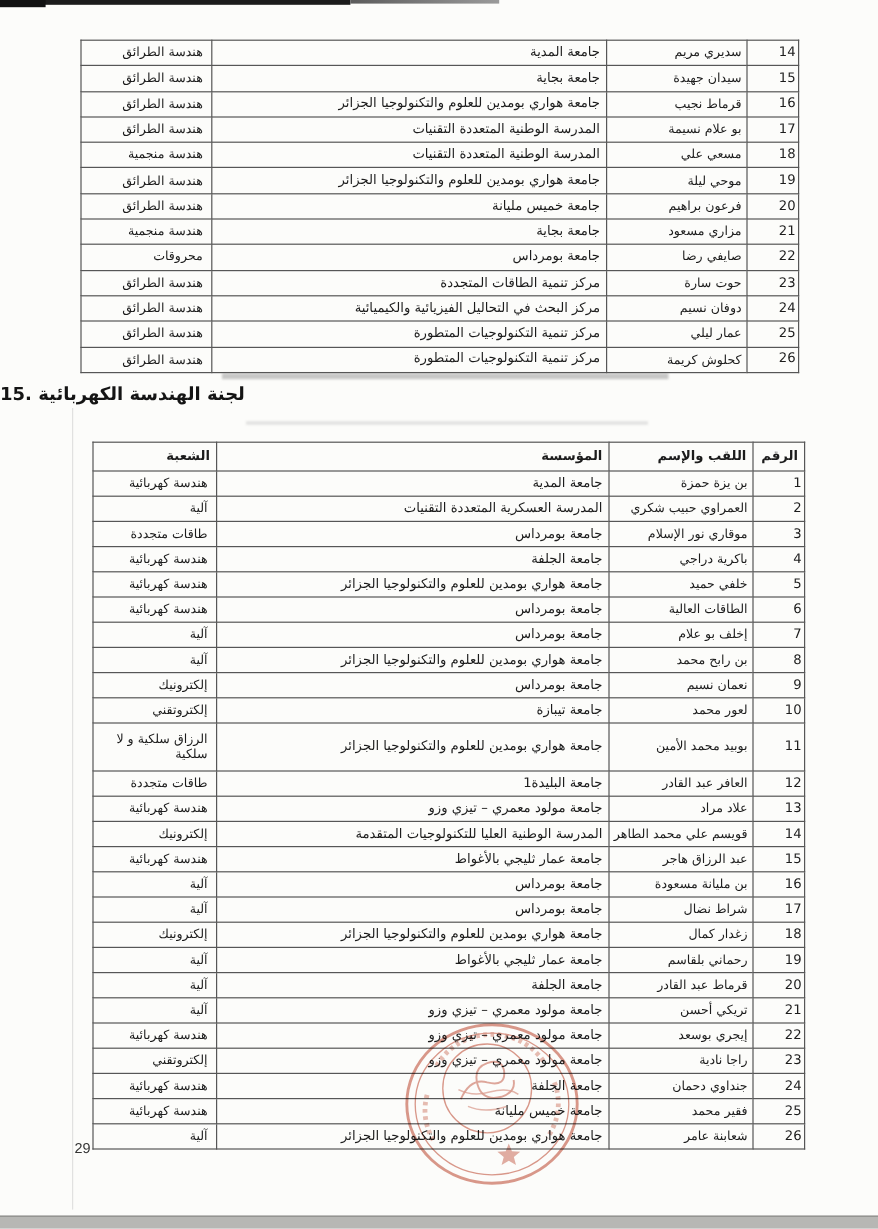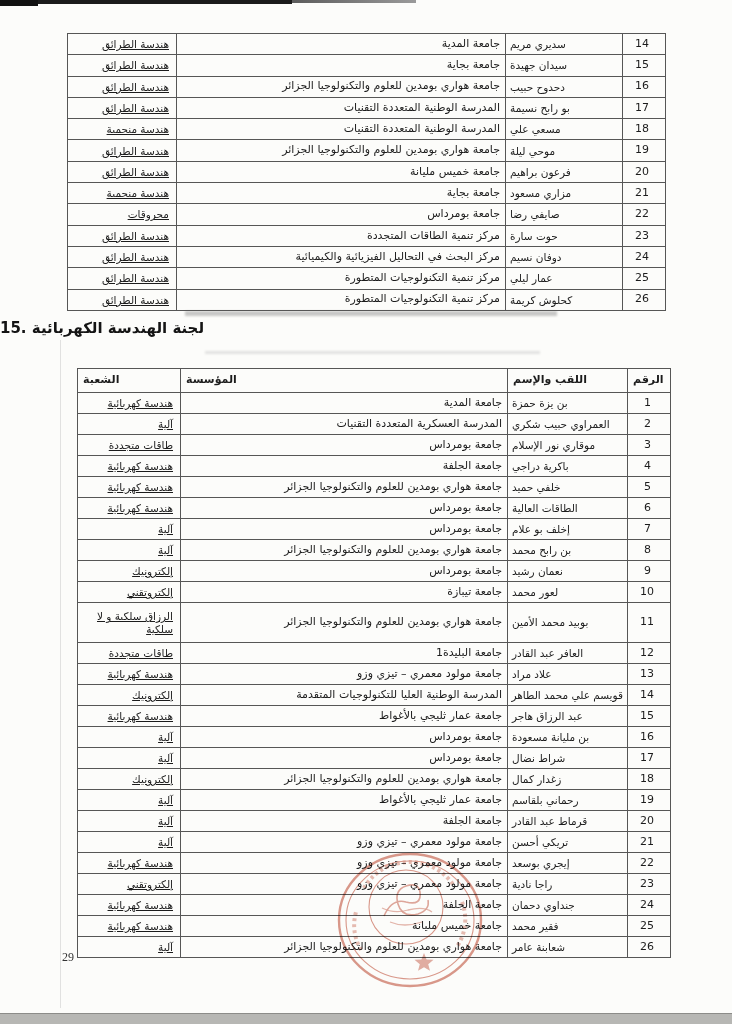--- a/index.html
+++ b/index.html
@@ -36,45 +36,45 @@
     background:transparent;
   }
   td, th {
     border:1px solid #565656;
     font-size:11px; color:#1c1c1c;
     padding:1px 5px; vertical-align:middle;
     overflow:hidden; white-space:nowrap;
     line-height:1.15;
     font-family:"DejaVu Sans", sans-serif;
   }
-  th { font-weight:bold; text-align:left; }
+  th { font-weight:bold; text-align:right; }
   .tbl1 { left:67px; top:33px;  width:598px; }
   .tbl2 { left:77px; top:368px; width:593px; }
   .tbl1 tr { height:21.3px; }
   .tbl2 tr { height:21px; }
   .tbl2 thead tr { height:24px; }
   .tbl2 tbody tr:nth-child(11) { height:40px; }
-  td.c-num  { text-align:left; padding:1px 16px; }
-  td.c-name { text-align:left; font-size:10.5px; padding:1px 4px; }
+  td.c-num  { text-align:right; padding:1px 2px; }
+  td.c-name { text-align:right; font-size:10.5px; padding:1px 4px; }
   td.c-institution { text-align:right;margin-left:34px; }
-  td.c-specialty   { text-align:right; white-space:normal; font-size:10.5px; padding:1px 7px 1px 3px;text-decoration:underline; }
+  td.c-specialty   { text-align:right; white-space:normal; font-size:10.5px; padding:1px 7px 1px 3px; }
 
   
   .section-heading {
     position:absolute; left:0; top:319px; width:660px;
     direction:ltr;
     font-size:15px; font-weight:bold; color:#141414;
     font-family:"DejaVu Sans", sans-serif;
   }
 
   
   .page-number {
     position:absolute; left:62px; top:950px;
     font-size:12px; color:#333;
-    font-family:Liberation Serif, serif;
+    font-family:Liberation Sans, sans-serif;
   }
 
   
   .stamp {
     position:absolute; left:334px; top:850px;
     width:152px; height:140px;
     opacity:.58; mix-blend-mode:multiply;
     pointer-events:none;
   }
 </style>
@@ -106,27 +106,27 @@
           <td class="c-specialty">هندسة الطرائق</td>
         </tr>
         <tr>
           <td class="c-num">15</td>
           <td class="c-name">سيدان جهيدة</td>
           <td class="c-institution">جامعة بجاية</td>
           <td class="c-specialty">هندسة الطرائق</td>
         </tr>
         <tr>
           <td class="c-num">16</td>
-          <td class="c-name">دحدوح حبيب</td>
+          <td class="c-name">قرماط نجيب</td>
           <td class="c-institution">جامعة هواري بومدين للعلوم والتكنولوجيا الجزائر</td>
           <td class="c-specialty">هندسة الطرائق</td>
         </tr>
         <tr>
           <td class="c-num">17</td>
-          <td class="c-name">بو رابح نسيمة</td>
+          <td class="c-name">بو علام نسيمة</td>
           <td class="c-institution">المدرسة الوطنية المتعددة التقنيات</td>
           <td class="c-specialty">هندسة الطرائق</td>
         </tr>
         <tr>
           <td class="c-num">18</td>
           <td class="c-name">مسعي علي</td>
           <td class="c-institution">المدرسة الوطنية المتعددة التقنيات</td>
           <td class="c-specialty">هندسة منجمية</td>
         </tr>
         <tr>
@@ -241,21 +241,21 @@
           <td class="c-specialty">آلية</td>
         </tr>
         <tr>
           <td class="c-num">8</td>
           <td class="c-name">بن رابح محمد</td>
           <td class="c-institution">جامعة هواري بومدين للعلوم والتكنولوجيا الجزائر</td>
           <td class="c-specialty">آلية</td>
         </tr>
         <tr>
           <td class="c-num">9</td>
-          <td class="c-name">نعمان رشيد</td>
+          <td class="c-name">نعمان نسيم</td>
           <td class="c-institution">جامعة بومرداس</td>
           <td class="c-specialty">إلكترونيك</td>
         </tr>
         <tr>
           <td class="c-num">10</td>
           <td class="c-name">لعور محمد</td>
           <td class="c-institution">جامعة تيبازة</td>
           <td class="c-specialty">إلكتروتقني</td>
         </tr>
         <tr>

